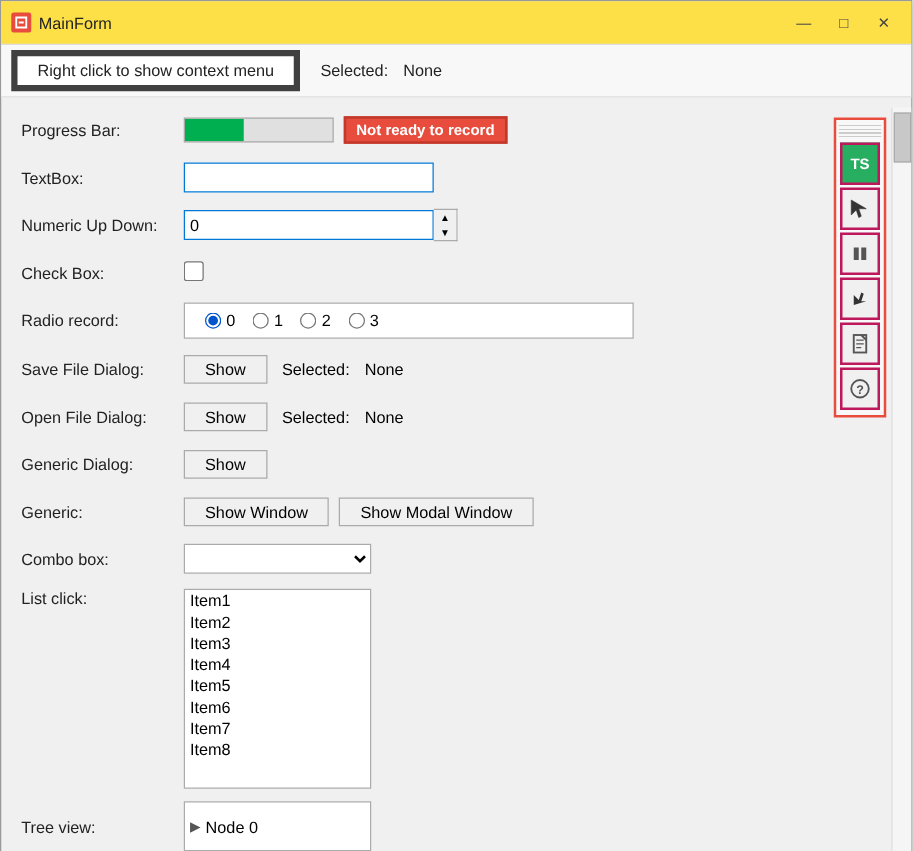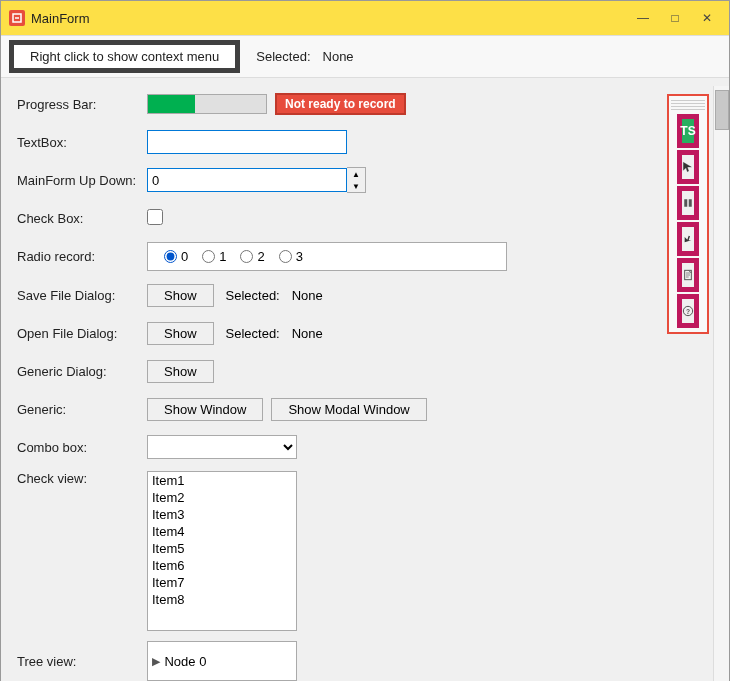--- a/index.html
+++ b/index.html
@@ -263,24 +263,24 @@
       background: repeating-linear-gradient(
         0deg,
         #ccc,
         #ccc 1px,
         transparent 1px,
         transparent 3px
       );
       margin-bottom: 2px;
     }
     .side-btn {
-      width: 22px;
+      width: 32px;
       height: 34px;
       background: #f0f0f0;
-      border: 5px solid #be185d;
+      border: 2px solid #be185d;
       cursor: pointer;
       display: flex;
       align-items: center;
       justify-content: center;
       font-size: 14px;
     }
     .side-btn.green-bg {
       background: #27ae60;
       color: white;
       font-weight: bold;
@@ -342,21 +342,21 @@
       </div>
 
       <div class="form-row">
         <span class="form-label">TextBox:</span>
         <div class="form-control">
           <input type="text" value="" style="">
         </div>
       </div>
 
       <div class="form-row">
-        <span class="form-label">MainForm Up Down:</span>
+        <span class="form-label">Numeric Up Down:</span>
         <div class="form-control numeric-updown">
           <input class="numeric-input" type="text" value="0" style="">
           <div class="updown-btns">
             <button class="updown-btn">▲</button>
             <button class="updown-btn">▼</button>
           </div>
         </div>
       </div>
 
       <div class="form-row">
@@ -424,21 +424,21 @@
       <div class="form-row">
         <span class="form-label">Combo box:</span>
         <div class="form-control">
           <select class="combo-box">
             <option value=""></option>
           </select>
         </div>
       </div>
 
       <div class="form-row" style="align-items: flex-start;">
-        <span class="form-label">Check view:</span>
+        <span class="form-label">List click:</span>
         <div class="form-control">
           <div class="list-view">
             <div class="list-view-item">Item1</div>
             <div class="list-view-item">Item2</div>
             <div class="list-view-item">Item3</div>
             <div class="list-view-item">Item4</div>
             <div class="list-view-item">Item5</div>
             <div class="list-view-item">Item6</div>
             <div class="list-view-item">Item7</div>
             <div class="list-view-item">Item8</div>

